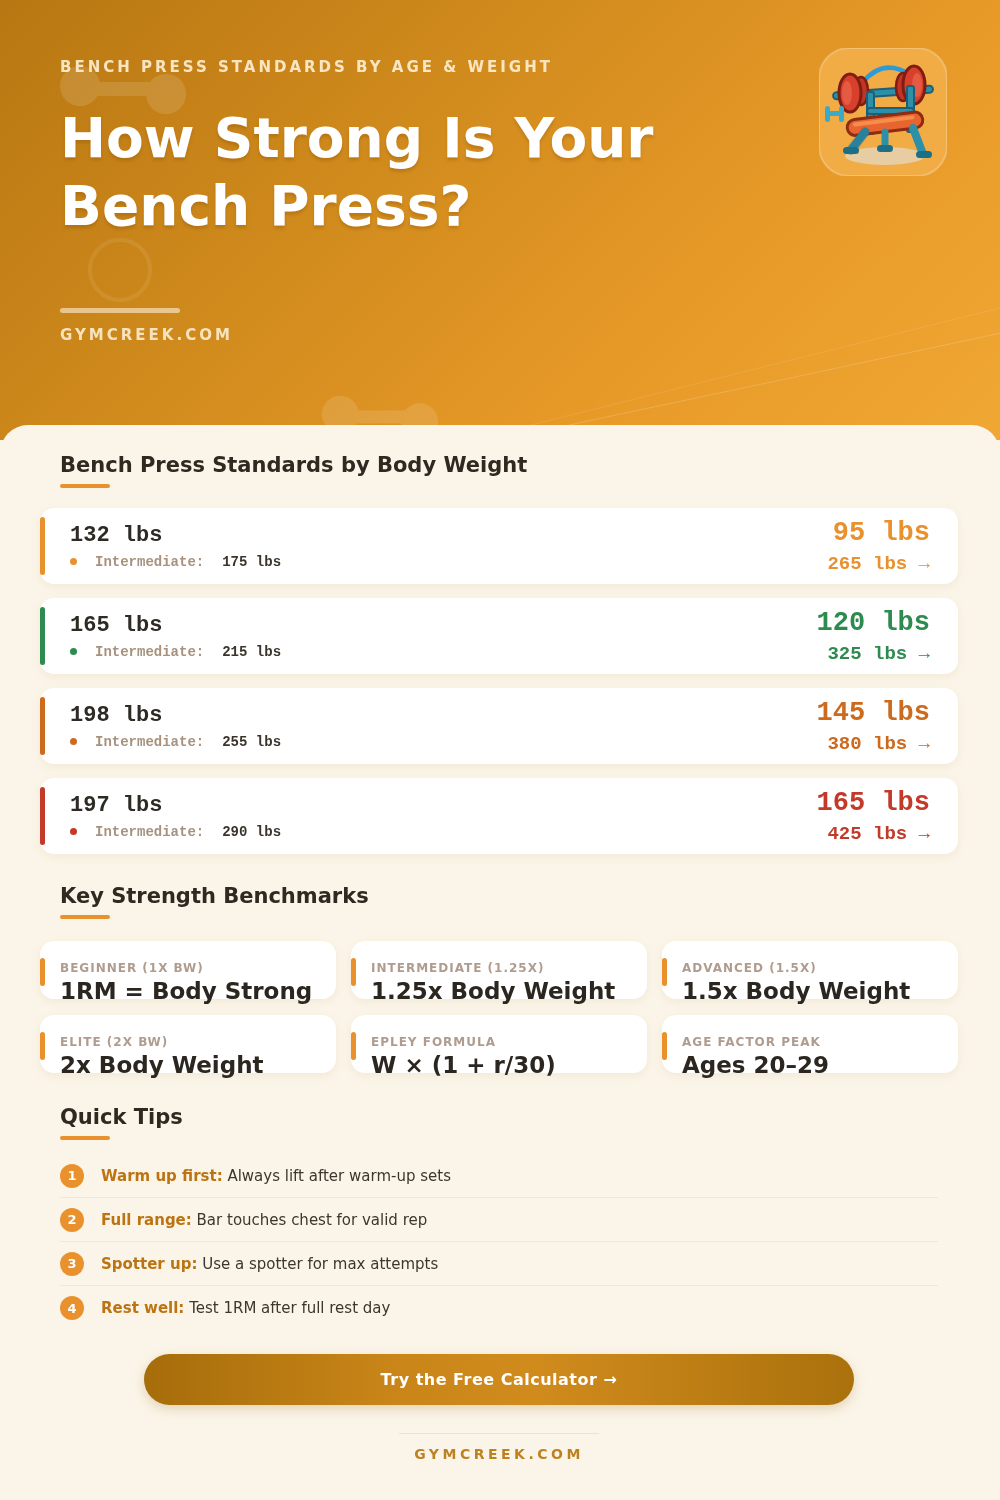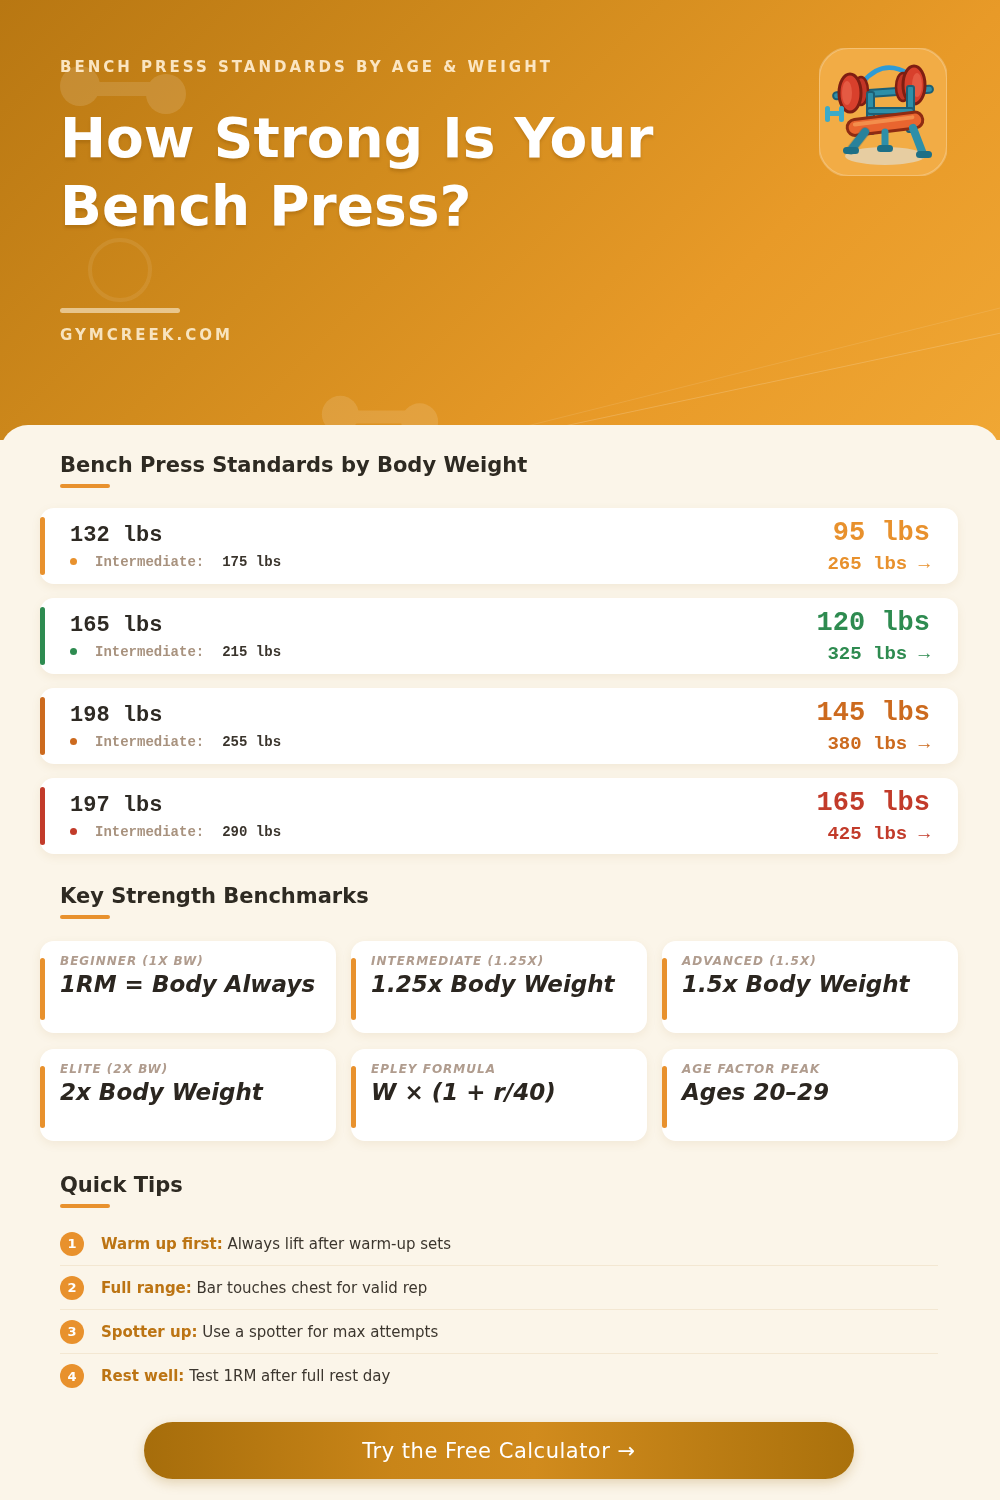--- a/index.html
+++ b/index.html
@@ -40,40 +40,40 @@
   .std-dot { width:7px; height:7px; border-radius:50%; background:var(--accent); }
   .std-sub .lvl-label { font-size:14px; font-weight:bold; color:#A8927E; }
   .std-sub .lvl-value { font-size:14px; font-weight:bold; color:#3A342C; }
   .std-right { text-align:right; }
   .std-right .main-value { font-size:27px; font-weight:bold; color:var(--accent); }
   .std-right .adv-value { font-size:19px; font-weight:bold; color:var(--accent); margin-top:5px; }
 
   
   .bench-grid { margin-top:22px; display:grid; grid-template-columns:repeat(3,1fr); gap:16px 15px; }
   .bench-card { --accent:#E8912D; position:relative; background:#ffffff; border-radius:14px;
-    height:92px; box-shadow:0 3px 10px rgba(170,130,60,0.10); padding:13px 14px 0 20px;font-style:italic; }
+    height:58px; box-shadow:0 3px 10px rgba(170,130,60,0.10); padding:20px 14px 0 20px; }
   .bench-card::before { content:""; position:absolute; left:0; top:17px; bottom:13px; width:5px;
     border-radius:3px; background:var(--accent); }
   .bench-label { font-size:12px; font-weight:bold; letter-spacing:1px; color:#B09C8E; }
   .bench-value { font-size:23px; font-weight:bold; color:#2B2620; margin-top:3px; white-space:nowrap; }
 
   
   .tips-list { margin:14px 20px 0 20px; }
   .tip-row { display:flex; align-items:center; gap:17px; height:44px; border-bottom:1px solid #F3E7D2; }
   .tip-row:last-child { border-bottom:none; }
   .tip-num { flex:0 0 24px; width:24px; height:24px; border-radius:50%; background:#E8912D;
     color:#ffffff; font-size:13px; font-weight:bold; display:flex; align-items:center; justify-content:center; }
   .tip-text { font-size:15px; color:#3C362E; }
   .tip-text .tip-label { font-weight:bold; color:#BC7413; }
 
   
   .cta-button { display:flex; align-items:center; justify-content:center;
-    margin:24px auto 0; width:710px; height:57px; border-radius:29px; border:none; cursor:pointer;
+    margin:24px auto 0; width:710px; height:51px; border-radius:29px; border:none; cursor:pointer;
     background:linear-gradient(90deg,#A66D0B 0%,#C98518 35%,#D18B1D 55%,#AA710C 100%);
-    color:#ffffff; font-family:inherit; font-size:21px; font-weight:normal; letter-spacing:0.5px;
+    color:#ffffff; font-family:inherit; font-size:16px; font-weight:bold; letter-spacing:0.5px;
     box-shadow:0 4px 12px rgba(160,110,20,0.25); }
   .footer-divider { margin:28px auto 0; width:200px; height:1px; background:#EFE2CB; }
   .footer-site { margin-top:12px; text-align:center; font-size:14px; font-weight:bold;
     letter-spacing:3.5px; color:#BE8120; }
 </style>
 </head>
 <body>
 
 <div class="poster">
 
@@ -211,37 +211,37 @@
       </div>
 
     </div>
 
     <h2 class="section-heading" style="margin-top:30px;">Key Strength Benchmarks</h2>
     <div class="heading-underline"></div>
 
     <div class="bench-grid">
       <div class="bench-card" style="--accent: #E8912D;">
         <div class="bench-label">BEGINNER (1X BW)</div>
-        <div class="bench-value">1RM = Body Always</div>
+        <div class="bench-value">1RM = Body Strong</div>
       </div>
       <div class="bench-card" style="--accent: #E8912D;">
         <div class="bench-label">INTERMEDIATE (1.25X)</div>
         <div class="bench-value">1.25x Body Weight</div>
       </div>
       <div class="bench-card" style="--accent: #E8912D;">
         <div class="bench-label">ADVANCED (1.5X)</div>
         <div class="bench-value">1.5x Body Weight</div>
       </div>
       <div class="bench-card" style="--accent: #E8912D;">
         <div class="bench-label">ELITE (2X BW)</div>
         <div class="bench-value">2x Body Weight</div>
       </div>
       <div class="bench-card" style="--accent: #E8912D;">
         <div class="bench-label">EPLEY FORMULA</div>
-        <div class="bench-value">W × (1 + r/40)</div>
+        <div class="bench-value">W × (1 + r/30)</div>
       </div>
       <div class="bench-card" style="--accent: #E8912D;">
         <div class="bench-label">AGE FACTOR PEAK</div>
         <div class="bench-value">Ages 20–29</div>
       </div>
     </div>
 
     <h2 class="section-heading" style="margin-top:32px;">Quick Tips</h2>
     <div class="heading-underline"></div>
 

